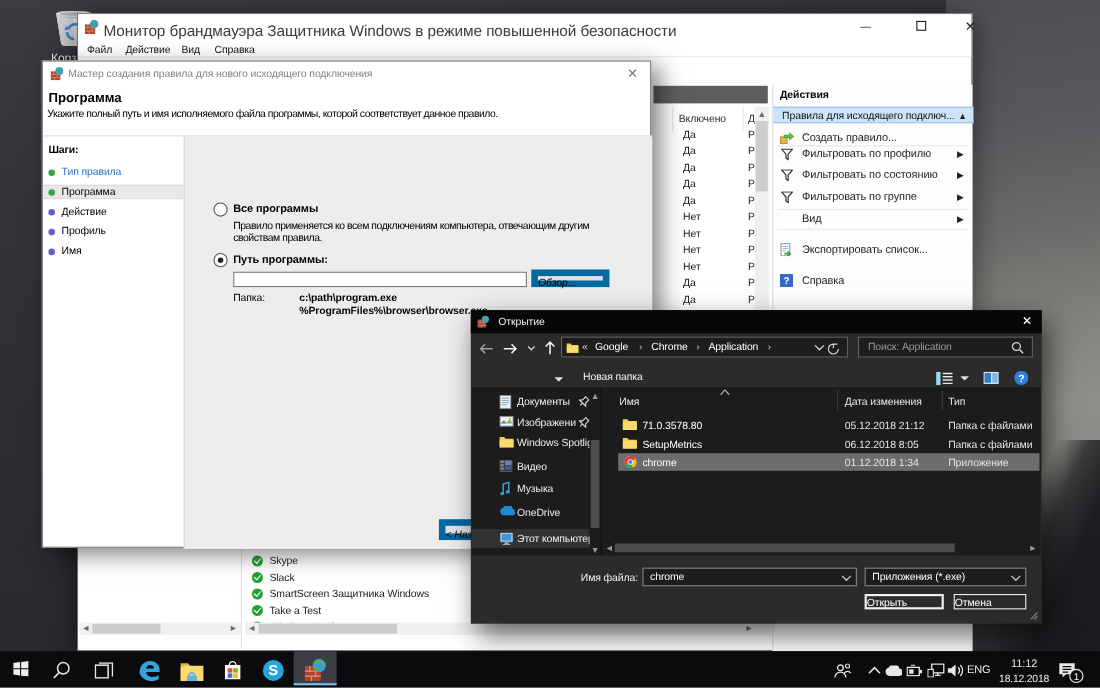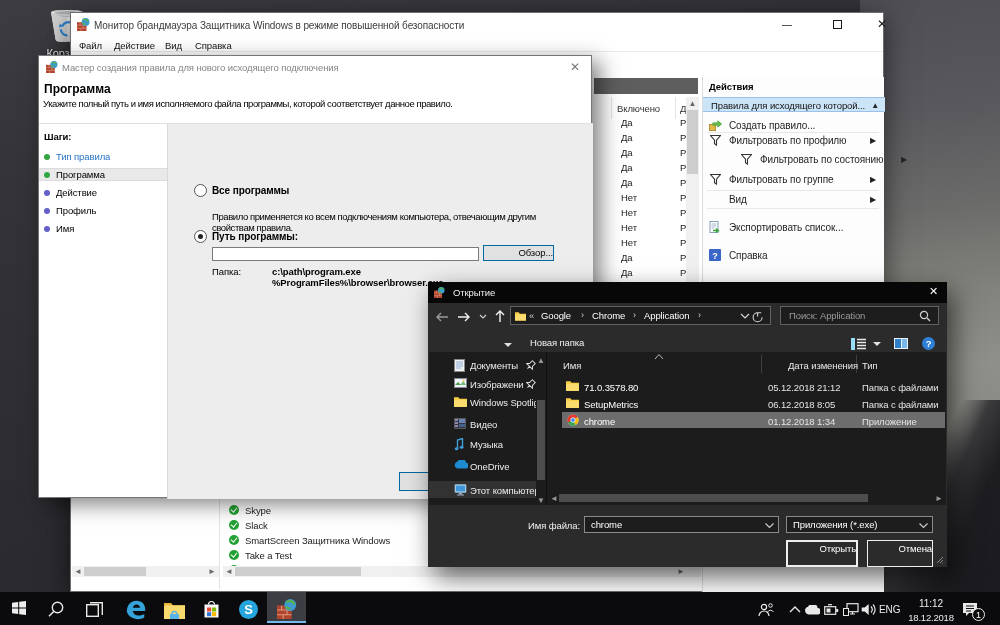--- a/index.html
+++ b/index.html
@@ -17,21 +17,21 @@
   
   #bin { left:0px; top:8px; width:58px; height:52px; text-align:center;margin-left:38px; }
   #binlabel { left:0px; top:39px; width:58px; text-align:center; color:#f2f2f2; font-size:11px;
     text-shadow:0 1px 2px rgba(0,0,0,.9); }
   
   #taskbar { left:0; top:592px; width:1000px; height:33px; background:#0b0b0d; }
   
   #mainwin { left:70px; top:12px; width:814px; height:580px; background:#fff;
      border:1px solid #6e6e6e; box-shadow:0 6px 26px rgba(0,0,0,.55); }
   #mw-title { left:0; top:0; width:100%; height:23px; background:#fff; color:#2e2e2e; }
-  #mw-title .txt { position:absolute; left:23px; top:7px; font-size:10px; color:#3c3c3c; }
+  #mw-title .txt { position:absolute; left:23px; top:7px; font-size:14px; color:#3c3c3c; }
   .winbtn { position:absolute; top:0px; width:34px; height:23px; color:#1a1a1a; font-size:10px;
      text-align:center; line-height:23px; }
   #mw-menu { left:0; top:23px; width:100%; height:16px; background:#fff; border-bottom:1px solid #ececec;
      font-size:9.5px; color:#111; }
   #mw-menu span { position:absolute; top:4px; }
   .vline { position:absolute; background:#e3e3e3; width:1px; }
   
   .cellt { position:absolute; font-size:9.5px; color:#1c1c1c; }
   .sbar { position:absolute; background:#f0f0f0; }
   .sthumb { position:absolute; background:#cdcdcd; }
@@ -46,36 +46,36 @@
   .greenchk:after { content:""; position:absolute; left:2.8px; top:1.2px; width:2.8px; height:5px;
      border:solid #fff; border-width:0 1.6px 1.6px 0; transform:rotate(40deg); }
   
   #wizard { left:38px; top:55px; width:554px; height:443px; background:#fff; border:1px solid #767676;
      box-shadow:8px 6px 20px rgba(0,0,0,.5); }
   .wstep { position:absolute; left:0; width:128px; height:13px; }
   .wstep i { position:absolute; left:5px; top:3px; width:6px; height:6px; border-radius:50%; }
   .wstep span { position:absolute; left:17px; top:0px; color:#000; }
   .wradio { position:absolute; width:13px; height:13px; border-radius:50%; background:#fff; border:1px solid #555; }
   .wsel:after { content:""; position:absolute; left:3px; top:3px; width:5px; height:5px; border-radius:50%; background:#222; }
-  .wbtn { position:absolute; background:#e1e1e1; border:1px solid #0369a1; color:#000; text-align:right;
-     line-height:14px; font-size:9.5px; }
+  .wbtn { position:absolute; background:#e1e1e1; border:6px solid #0369a1; color:#000; text-align:left;
+     line-height:14px; font-size:9.5px;font-style:italic; }
   
   #odlg { left:428px; top:282px; width:519px; height:285px; background:#2b2b2b;
      box-shadow:6px 10px 24px rgba(0,0,0,.6); font-size:9.5px; color:#eee; }
   #odlg .tb { position:absolute; left:0; top:0; width:519px; height:21px; background:#070707; }
   .ofield { position:absolute; background:#1d1d1d; border:1px solid #616161; }
   .onav { position:absolute; left:20px; height:17px; color:#ececec; }
   .onav .ni { position:absolute; left:6px; top:1px; }
   .onav .pin { position:absolute; left:78px; top:2px; }
   .onav span { position:absolute; left:22px; top:2px; white-space:nowrap; }
   
   .dcell { position:absolute; color:#e4e4e4; white-space:nowrap; }
   .darr { position:absolute; color:#d8d8d8; }
-  .obtn { position:absolute; width:72px; height:27px; background:#2b2b2b; border:1px solid #efefef;
-     color:#fff; text-align:right; line-height:16px; }
+  .obtn { position:absolute; width:72px; height:14px; background:#2b2b2b; border:1px solid #efefef;
+     color:#fff; text-align:left; line-height:16px; }
 </style>
 </head>
 <body>
 <div id="wall" class="abs"></div>
 <div id="wallR" class="abs"></div>
 <div id="wallRock" class="abs"></div>
 
 <div id="bin" class="abs">
   <svg width="34" height="33" viewBox="0 0 34 33" style="position:absolute;left:12px;top:2px">
     <path d="M1 2 L5.5 29 Q5.8 31.6 10 31.8 L24 31.8 Q28.2 31.6 28.5 29 L33 2 Z" fill="#e3e3e3"></path>
@@ -173,41 +173,41 @@
   <div class="sarrow" style="left:136px;top:554px;width:10px;">►</div>
   <div class="sthumb" style="left:13px;top:554px;width:62px;height:9px;"></div>
   <div class="sbar" style="left:152px;top:553px;width:478px;height:11px;"></div>
   <div class="sarrow" style="left:153px;top:554px;width:10px;">◄</div>
   <div class="sarrow" style="left:605px;top:554px;width:10px;">►</div>
   <div class="sthumb" style="left:164px;top:554px;width:126px;height:9px;"></div>
 
   <div id="actions" class="abs">
     <div class="abs" style="left:6px;top:4px;font-weight:bold;color:#000;">Действия</div>
     <div class="abs" style="left:0;top:20px;width:182px;height:15px;background:#cce4f7;border-top:1px solid #9ac2e8;border-bottom:1px solid #9ac2e8;">
-      <span style="position:absolute;left:8px;top:2px;color:#111;white-space:nowrap;">Правила для исходящего которой...</span>
+      <span style="position:absolute;left:8px;top:2px;color:#111;white-space:nowrap;">Правила для исходящего подключ...</span>
       <span style="position:absolute;right:6px;top:3px;font-size:8px;color:#222;">▲</span>
     </div>
     <div class="act-item" style="top:41px;">
       <svg width="13" height="12" viewBox="0 0 13 12" style="position:absolute;left:5px;top:1px">
         <rect x="0" y="5" width="7" height="7" fill="#b5872f"></rect>
         <rect x="0.8" y="5.8" width="5.4" height="5.4" fill="#e0b84a"></rect>
         <path d="M3.5 3.5 h5 v-2.2 l4.5 3.7 l-4.5 3.7 v-2.2 h-5 z" fill="#3f9e2d"></path>
         <path d="M4.2 4.2 h5 v-1.4 l3 2.2 l-3 2.2 v-1.4 h-5 z" fill="#6cc04e"></path>
       </svg>
       <span class="lbl">Создать правило...</span>
     </div>
     <div class="act-sep" style="top:55px;"></div>
     <div class="act-item" style="top:56px;">
       <svg width="11" height="11" viewBox="0 0 11 11" style="position:absolute;left:6px;top:2px">
         <path d="M0.5 0.5 h10 l-4 4.6 v5 l-2 -1.4 v-3.6 Z" fill="none" stroke="#333" stroke-width="1.1"></path>
       </svg>
       <span class="lbl">Фильтровать по профилю</span>
         <span class="arr">▶</span>
     </div>
-    <div class="act-item" style="top:75px;margin-left:31px;">
+    <div class="act-item" style="top:75px;">
       <svg width="11" height="11" viewBox="0 0 11 11" style="position:absolute;left:6px;top:2px">
         <path d="M0.5 0.5 h10 l-4 4.6 v5 l-2 -1.4 v-3.6 Z" fill="none" stroke="#333" stroke-width="1.1"></path>
       </svg>
       <span class="lbl">Фильтровать по состоянию</span>
         <span class="arr">▶</span>
     </div>
     <div class="act-item" style="top:95px;">
       <svg width="11" height="11" viewBox="0 0 11 11" style="position:absolute;left:6px;top:2px">
         <path d="M0.5 0.5 h10 l-4 4.6 v5 l-2 -1.4 v-3.6 Z" fill="none" stroke="#333" stroke-width="1.1"></path>
       </svg>
@@ -270,21 +270,21 @@
       <span>Профиль</span>
     </div>
   <div class="wstep" style="top:167px;">
       <i style="background:#6460c8;"></i>
       <span>Имя</span>
     </div>
 
   <div class="abs" style="left:128px;top:68px;width:426px;height:375px;background:#ededed;border-left:1px solid #d9d9d9;"></div>
   <div class="wradio" style="left:155px;top:128px;"></div>
   <div class="abs" style="left:173px;top:129px;font-weight:bold;font-size:10px;color:#000;">Все программы</div>
-  <div class="abs" style="left:173px;top:144px;color:#000;white-space:nowrap;line-height:11px;letter-spacing:-0.42px;margin-top:11px;">Правило применяется ко всем подключениям компьютера, отвечающим другим<br>свойствам правила.</div>
+  <div class="abs" style="left:173px;top:144px;color:#000;white-space:nowrap;line-height:11px;letter-spacing:-0.42px;">Правило применяется ко всем подключениям компьютера, отвечающим другим<br>свойствам правила.</div>
   <div class="wradio wsel" style="left:155px;top:174px;"></div>
   <div class="abs" style="left:173px;top:175px;font-weight:bold;font-size:10px;color:#000;">Путь программы:</div>
   <div class="abs" style="left:173px;top:191px;width:267px;height:14px;background:#fff;border:1px solid #7a7a7a;"></div>
   <div class="wbtn" style="left:444px;top:189px;width:71px;height:16px;">Обзор...</div>
   <div class="abs" style="left:173px;top:210px;color:#000;">Папка:</div>
   <div class="abs" style="left:233px;top:210px;color:#000;white-space:nowrap;line-height:11px;font-weight:bold;">c:\path\program.exe<br>%ProgramFiles%\browser\browser.exe</div>
   <div class="wbtn" style="left:360px;top:416px;width:75px;height:19px;line-height:17px;">&lt; Назад</div>
 </div>
 
 <div id="odlg" class="abs">
@@ -425,21 +425,21 @@
   <div class="abs" style="left:109px;top:118px;width:8px;height:80px;background:#4d4d4d;"></div>
   <div class="sarrow" style="left:108px;top:214px;width:10px;color:#989898;">▼</div>
   <div class="abs" style="left:118px;top:70px;width:1px;height:153px;background:#101010;"></div>
 
   <div class="dcell" style="left:135px;top:78px;color:#e8e8e8;">Имя</div>
   <svg width="10" height="5" viewBox="0 0 10 5" style="position:absolute;left:226px;top:72px">
       <path d="M1 5 L5 0.5 L9 5" fill="none" stroke="#bbb" stroke-width="1"></path>
     </svg>
   <div class="abs" style="left:333px;top:73px;width:1px;height:18px;background:#3f3f3f;"></div>
   <div class="abs" style="left:428px;top:73px;width:1px;height:18px;background:#3f3f3f;"></div>
-  <div class="dcell" style="left:360px;top:78px;color:#e8e8e8;">Дата изменения</div>
+  <div class="dcell" style="left:340px;top:78px;color:#e8e8e8;">Дата изменения</div>
   <div class="dcell" style="left:434px;top:78px;color:#e8e8e8;">Тип</div>
   <svg width="13" height="11" viewBox="0 0 12 10" style="position:absolute;left:138px;top:98px">
       <path d="M0 1 h4 l1.2 1.5 H12 V10 H0 Z" fill="#f7ce46"></path>
       <path d="M0 3.5 h12 V10 H0 Z" fill="#fadc6e"></path>
     </svg>
   <div class="dcell" style="left:156px;top:100px;color:#fff;">71.0.3578.80</div>
   <div class="dcell" style="left:340px;top:100px;">05.12.2018 21:12</div>
   <div class="dcell" style="left:434px;top:100px;">Папка с файлами</div>
   <svg width="13" height="11" viewBox="0 0 12 10" style="position:absolute;left:138px;top:115px">
       <path d="M0 1 h4 l1.2 1.5 H12 V10 H0 Z" fill="#f7ce46"></path>

